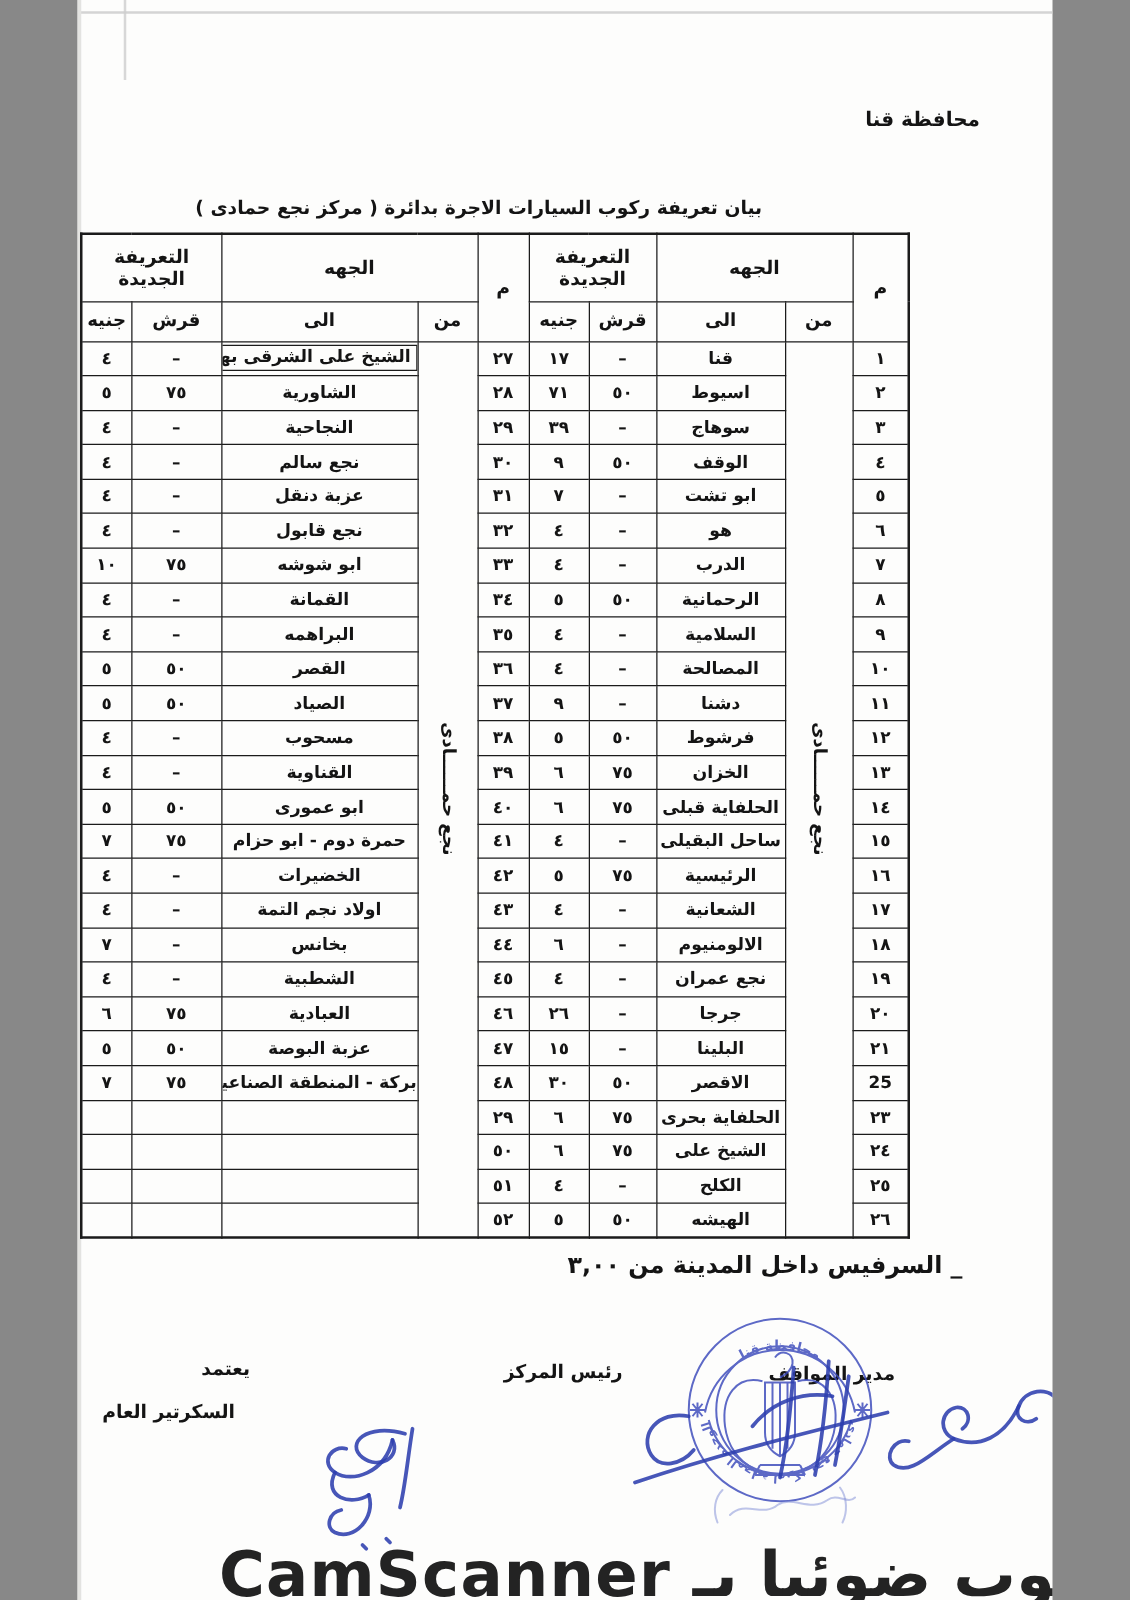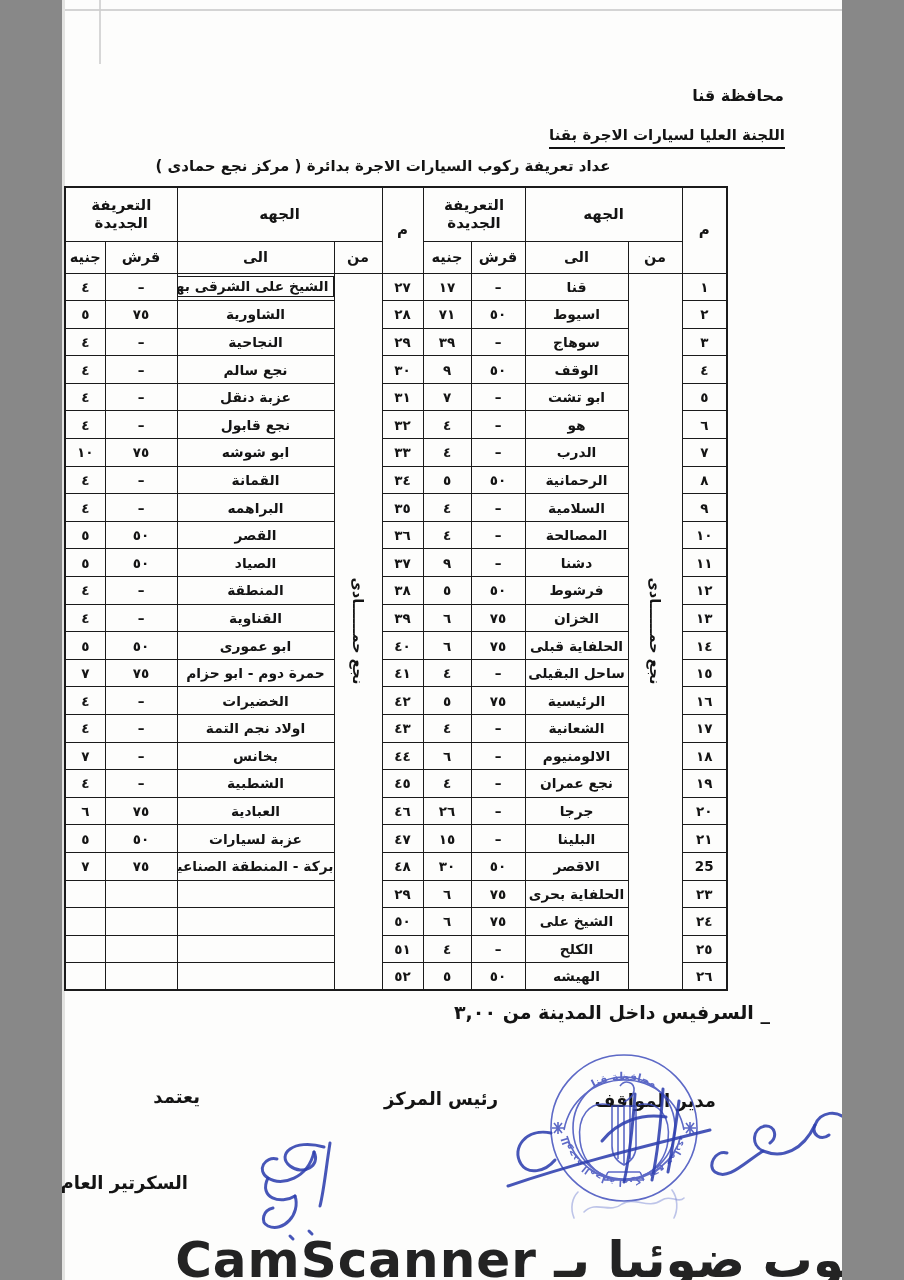--- a/index.html
+++ b/index.html
@@ -38,25 +38,25 @@
   td.dest{font-size:13.8px; white-space:nowrap;}
   td.num{font-size:13.5px;}
   td.from-cell{position:relative;}
   .vtext{position:absolute; top:50%; left:50%; transform:translate(-50%,-50%) rotate(90deg);
     white-space:nowrap; font-size:14.5px; font-weight:800; letter-spacing:1px;}
   .boxed{display:inline-block; border:1.4px solid var(--border); padding:0 4px; line-height:1.35;}
 
   .note{position:absolute; right:72px; font-size:19px; font-weight:800; text-align:right; white-space:nowrap;}
   .note1{top:1001px;} .note2{top:1034px;}
 
-  .sig-label{position:absolute; font-size:18px; font-weight:800; white-space:nowrap;}
+  .sig-label{position:absolute; font-size:15px; font-weight:800; white-space:nowrap;}
   .lbl-mawaqif{top:1090px; right:126px;}
   .lbl-markaz{top:1088px; right:344px;}
   .lbl-yutamad{top:1086px; right:642px;}
-  .lbl-sikriter{top:1172px; right:654px;}
+  .lbl-sikriter{top:1120px; right:654px;}
 
   svg.ink{position:absolute; top:0; left:0; pointer-events:none;}
   .sig path{fill:none; stroke:var(--sigblue); stroke-width:3; stroke-linecap:round; opacity:.88;}
   .stamp *{stroke:var(--blue); fill:none; stroke-width:1.6;}
   .stamp text, .stamp textPath{fill:var(--blue); stroke:none; font-weight:700;}
   .faintmark path{fill:none; stroke:#7d8bd6; stroke-width:1.6; opacity:.5; stroke-linecap:round;}
 
   .watermark-clip{position:absolute; top:1236px; left:0; width:904px; height:44px; overflow:hidden;}
   .watermark{position:absolute; top:-4px; right:4px; direction:rtl; white-space:nowrap;
     font-size:50px; line-height:56px; font-weight:700; color:#232323; letter-spacing:1px;}
@@ -64,23 +64,22 @@
 </head>
 <body>
 
 <div class="page">
 
   <div class="scan-hline"></div>
   <div class="scan-vline"></div>
   <div class="scan-edge"></div>
 
   <div class="gov">محافظة قنا</div>
-  <div class="committee">اللجنة العليا لسيارات الاجرة بقنا</div>
   <div class="doc-title">
-    <span>عداد تعريفة ركوب السيارات الاجرة بدائرة</span>
+    <span>بيان تعريفة ركوب السيارات الاجرة بدائرة</span>
     <span class="district">( مركز نجع حمادى )</span>
   </div>
 
   <table class="fare">
     <colgroup>
       <col style="width:45px">
         <col style="width:54px">
         <col style="width:103px">
         <col style="width:54px">
         <col style="width:48px">
@@ -226,21 +225,21 @@
           <td class="dest">الصياد</td>
           <td class="num">٥٠</td>
           <td class="num">٥</td>
         </tr>
         <tr>
           <td class="num">١٢</td>
           <td class="dest">فرشوط</td>
           <td class="num">٥٠</td>
           <td class="num">٥</td>
           <td class="num">٣٨</td>
-          <td class="dest">المنطقة</td>
+          <td class="dest">مسحوب</td>
           <td class="num">–</td>
           <td class="num">٤</td>
         </tr>
         <tr>
           <td class="num">١٣</td>
           <td class="dest">الخزان</td>
           <td class="num">٧٥</td>
           <td class="num">٦</td>
           <td class="num">٣٩</td>
           <td class="dest">القناوية</td>
@@ -316,21 +315,21 @@
           <td class="dest">العبادية</td>
           <td class="num">٧٥</td>
           <td class="num">٦</td>
         </tr>
         <tr>
           <td class="num">٢١</td>
           <td class="dest">البلينا</td>
           <td class="num">–</td>
           <td class="num">١٥</td>
           <td class="num">٤٧</td>
-          <td class="dest">عزبة لسيارات</td>
+          <td class="dest">عزبة البوصة</td>
           <td class="num">٥٠</td>
           <td class="num">٥</td>
         </tr>
         <tr>
           <td class="num">25</td>
           <td class="dest">الاقصر</td>
           <td class="num">٥٠</td>
           <td class="num">٣٠</td>
           <td class="num">٤٨</td>
           <td class="dest">بركة - المنطقة الصناعية</td>

